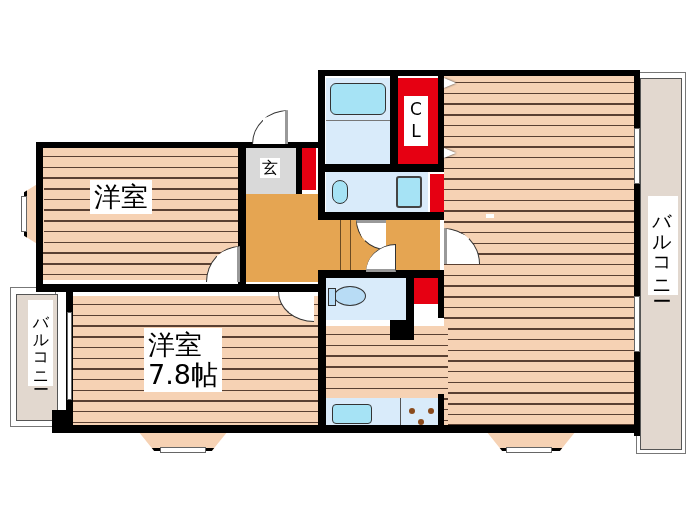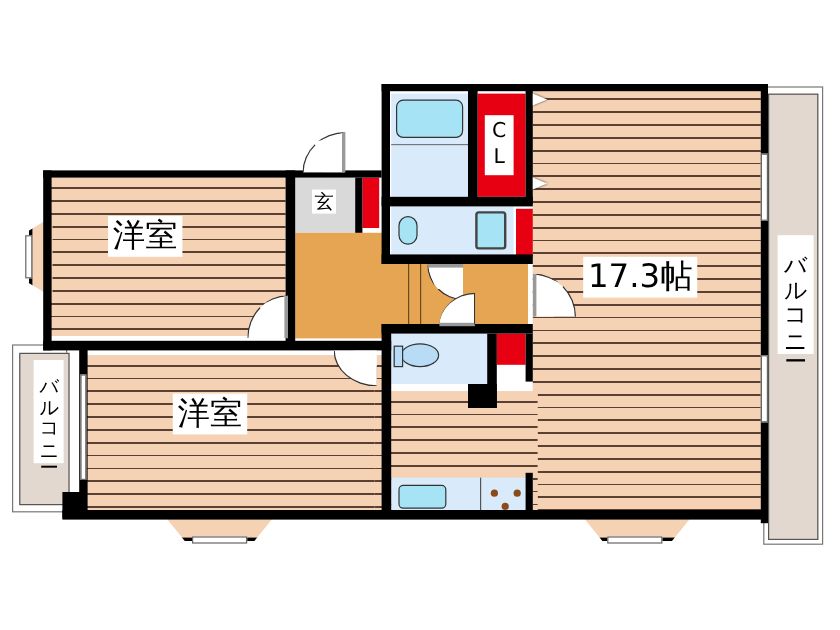--- a/index.html
+++ b/index.html
@@ -119,16 +119,16 @@
 <div class="door-arc" style="left:356px; top:220px; width:30px; height:30px; border-radius:0 0 0 100%; border-top:3px solid #999; border-right:none;"></div>
 <div class="door-arc" style="left:366px; top:244px; width:30px; height:28px; border-radius:100% 0 0 0; border-bottom:3px solid #999; border-left:none;"></div>
 <div class="abs" style="left:444px; top:78px; width:0; height:0; border-top:5px solid transparent; border-bottom:5px solid transparent; border-left:12px solid #fff; filter:drop-shadow(0 0 1px #333);"></div>
 <div class="abs" style="left:444px; top:148px; width:0; height:0; border-top:5px solid transparent; border-bottom:5px solid transparent; border-left:12px solid #fff; filter:drop-shadow(0 0 1px #333);"></div>
 
 <div class="label" style="left:90px; top:180px; padding:2px 4px; font-size:27px;">
   <div>洋室</div>
 </div>
 <div class="label" style="left:144px; top:328px; padding:2px 4px; font-size:27px;">
   <div>洋室</div>
+  <div>7.8帖</div>
 </div>
 <div class="label" style="left:486px; top:214px; padding:2px 4px; font-size:27px;">
-  <div>17.3帖</div>
 </div>
 
 </body></html>

